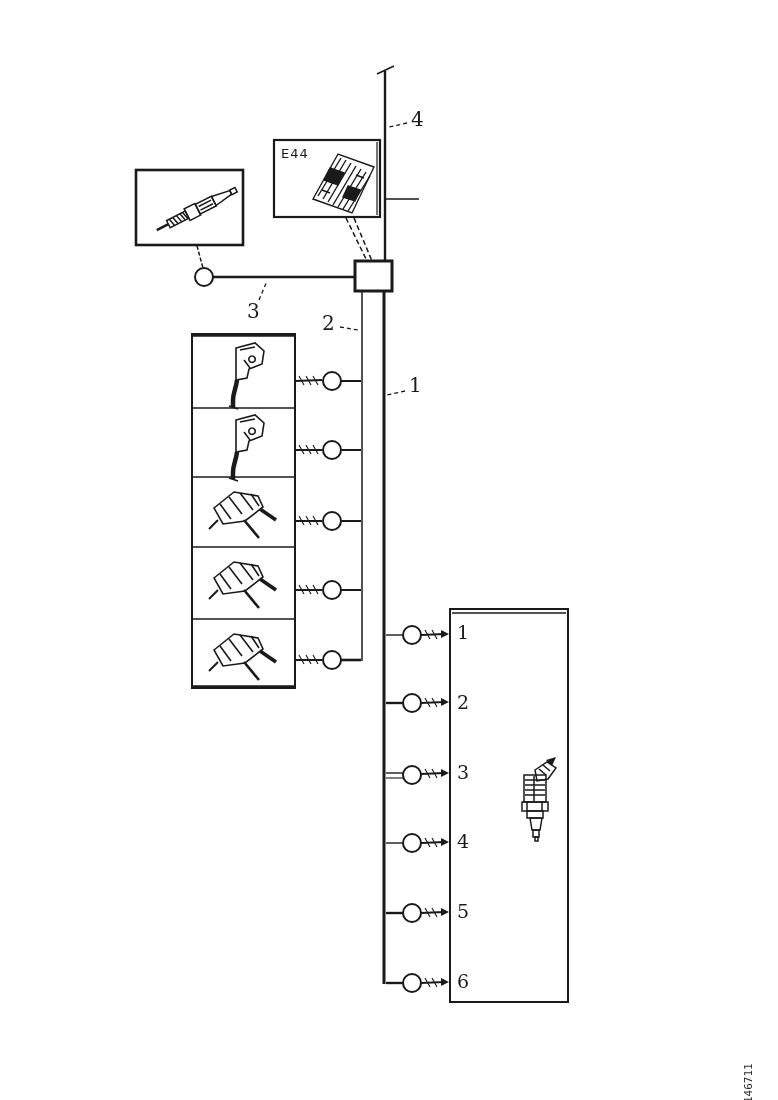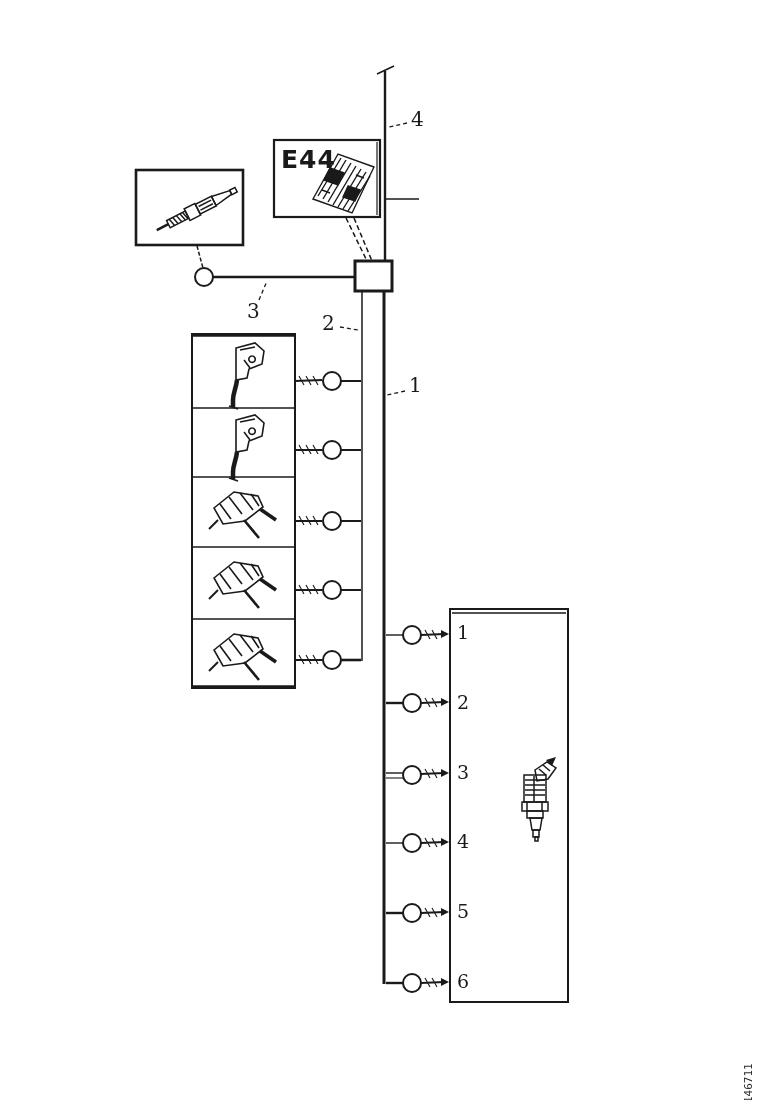--- a/index.html
+++ b/index.html
@@ -1,21 +1,21 @@
 <!DOCTYPE html>
 <html><head>
 <meta charset="utf-8">
 <style>
   html,body{margin:0;padding:0;background:#ffffff;}
   #page{position:relative;width:778px;height:1100px;background:#ffffff;overflow:hidden;
         font-family:"DejaVu Serif", serif;color:#1a1a1a;}
   svg{position:absolute;left:0;top:0;}
   .lbl{position:absolute;color:#1a1a1a;line-height:1;white-space:nowrap;}
   .callout{font-family:"DejaVu Serif",serif;font-size:20px;font-weight:400;}
-  .ecu-lbl{font-family:"DejaVu Sans",sans-serif;font-size:25px;font-weight:bold;letter-spacing:1px;}
+  .ecu-lbl{font-family:"DejaVu Sans",sans-serif;font-size:13px;font-weight:normal;letter-spacing:1px;}
   .injnum{font-family:"DejaVu Serif",serif;font-size:19px;}
   .fignum{font-family:"DejaVu Sans Mono",monospace;font-size:11px;color:#2d2d2d;
           transform:rotate(-90deg);transform-origin:left bottom;}
 </style>
 </head>
 <body>
 
 <div id="page">
 
   <svg width="778" height="1100" viewBox="0 0 778 1100">

